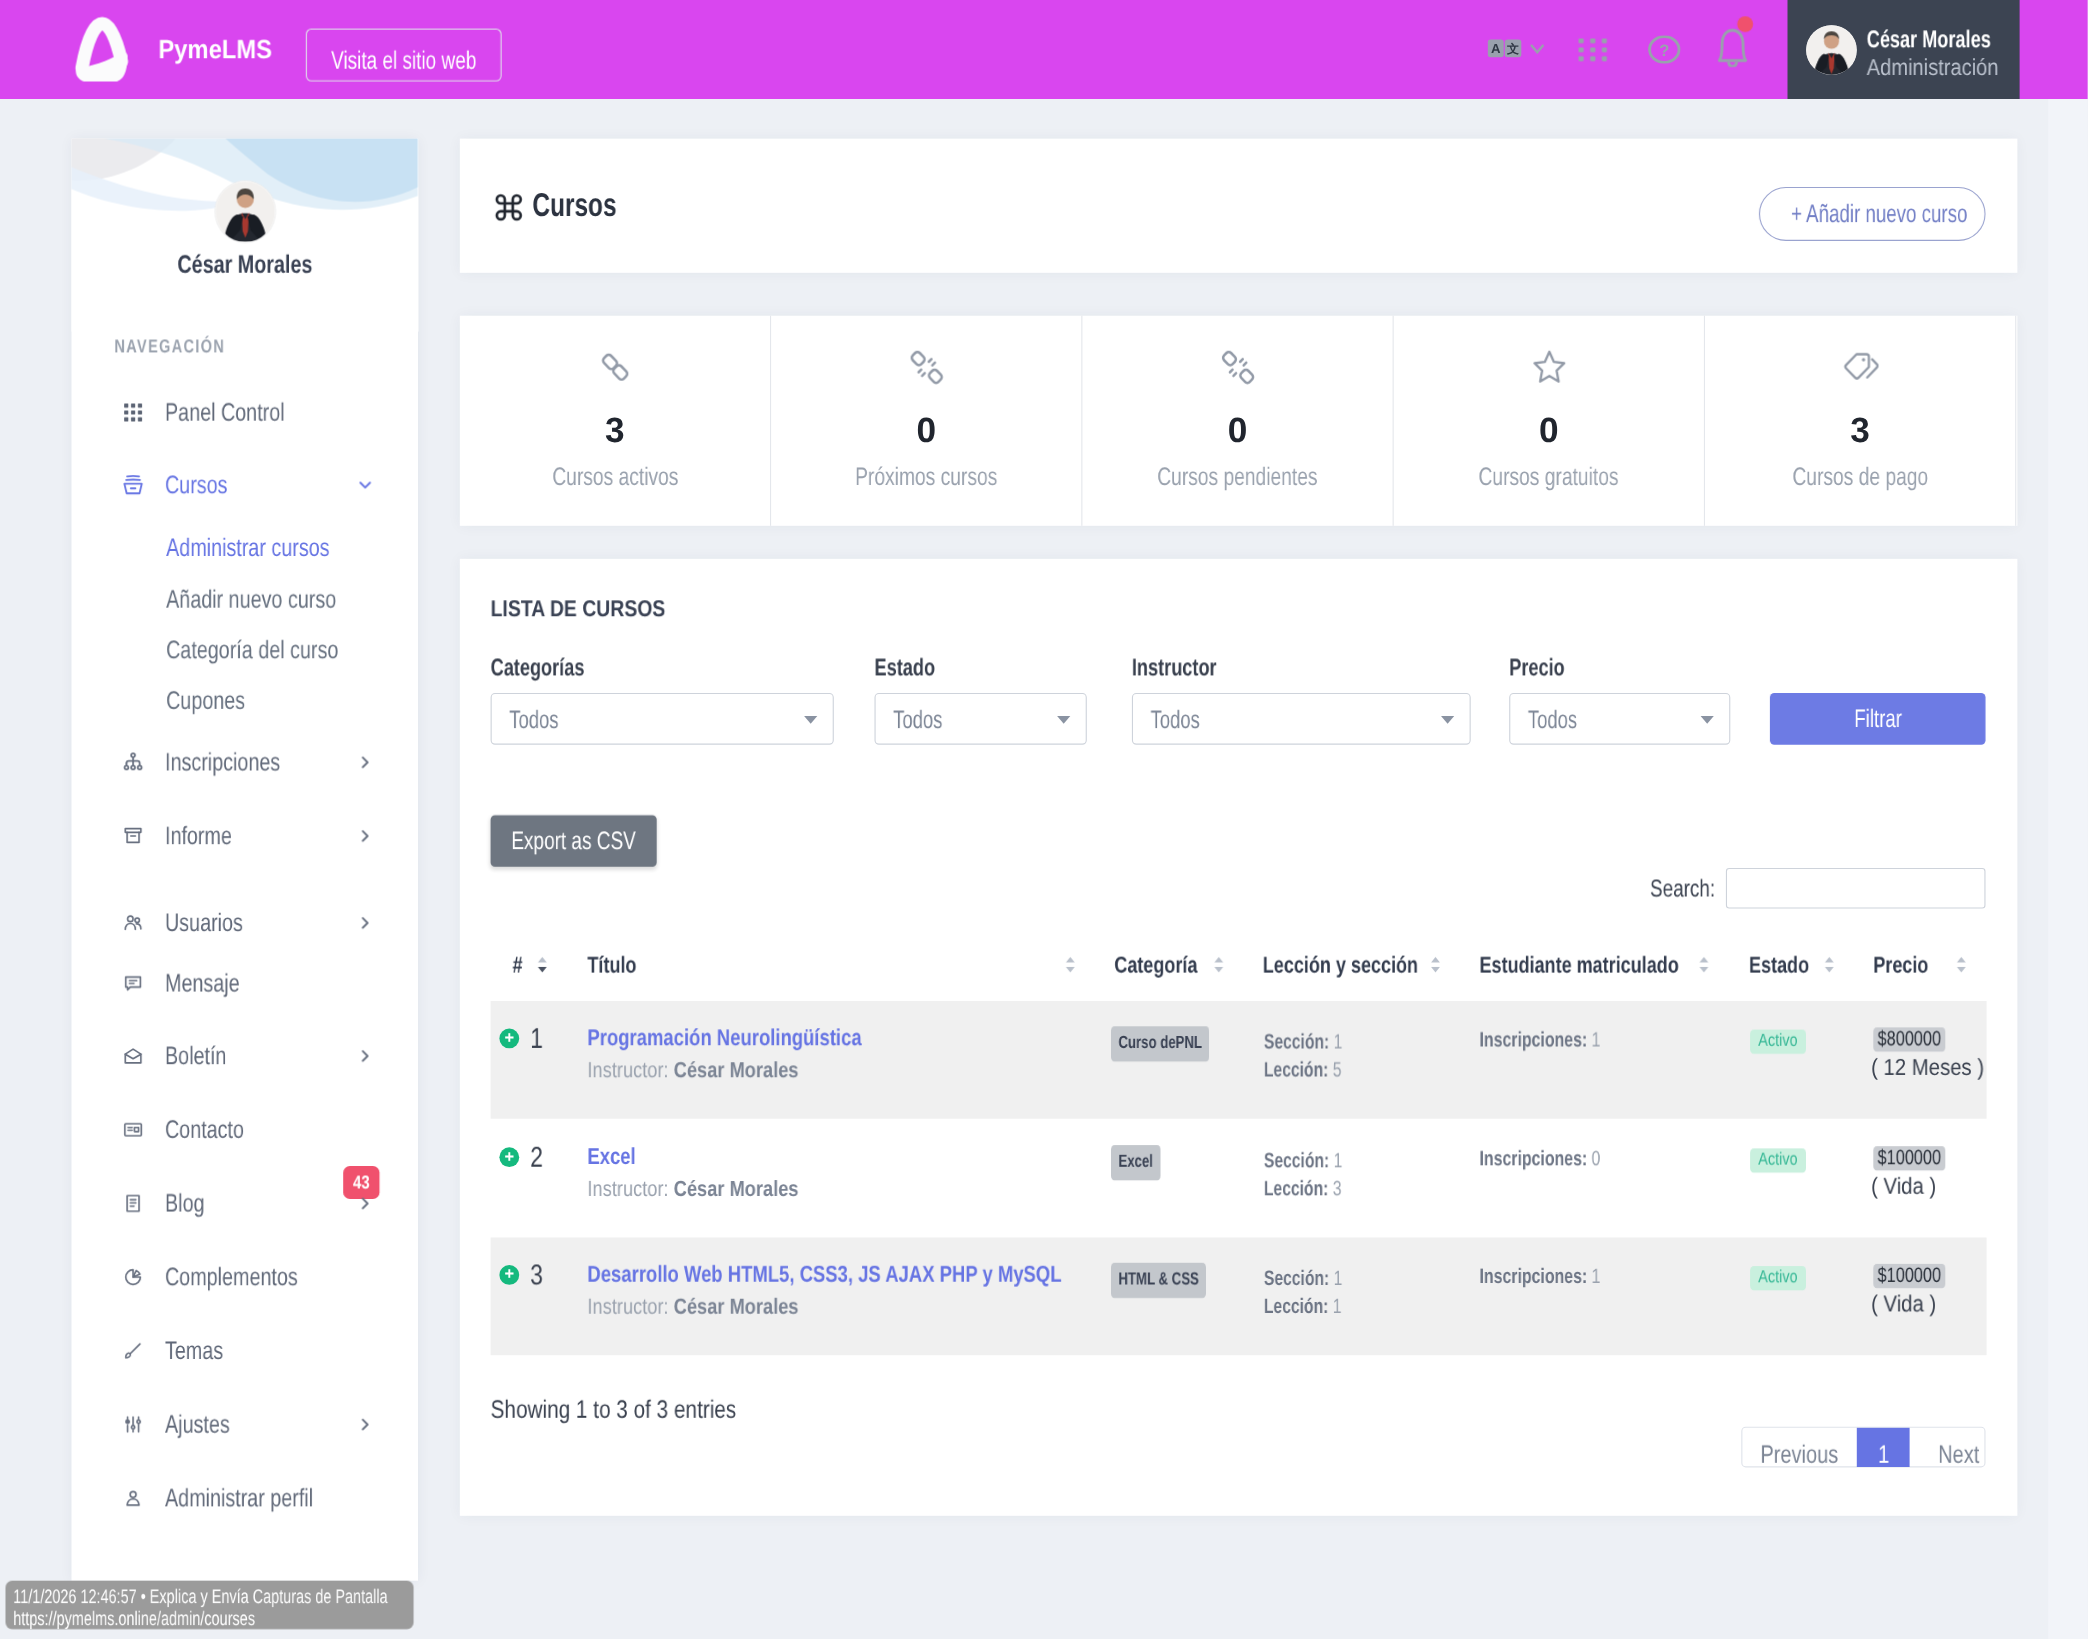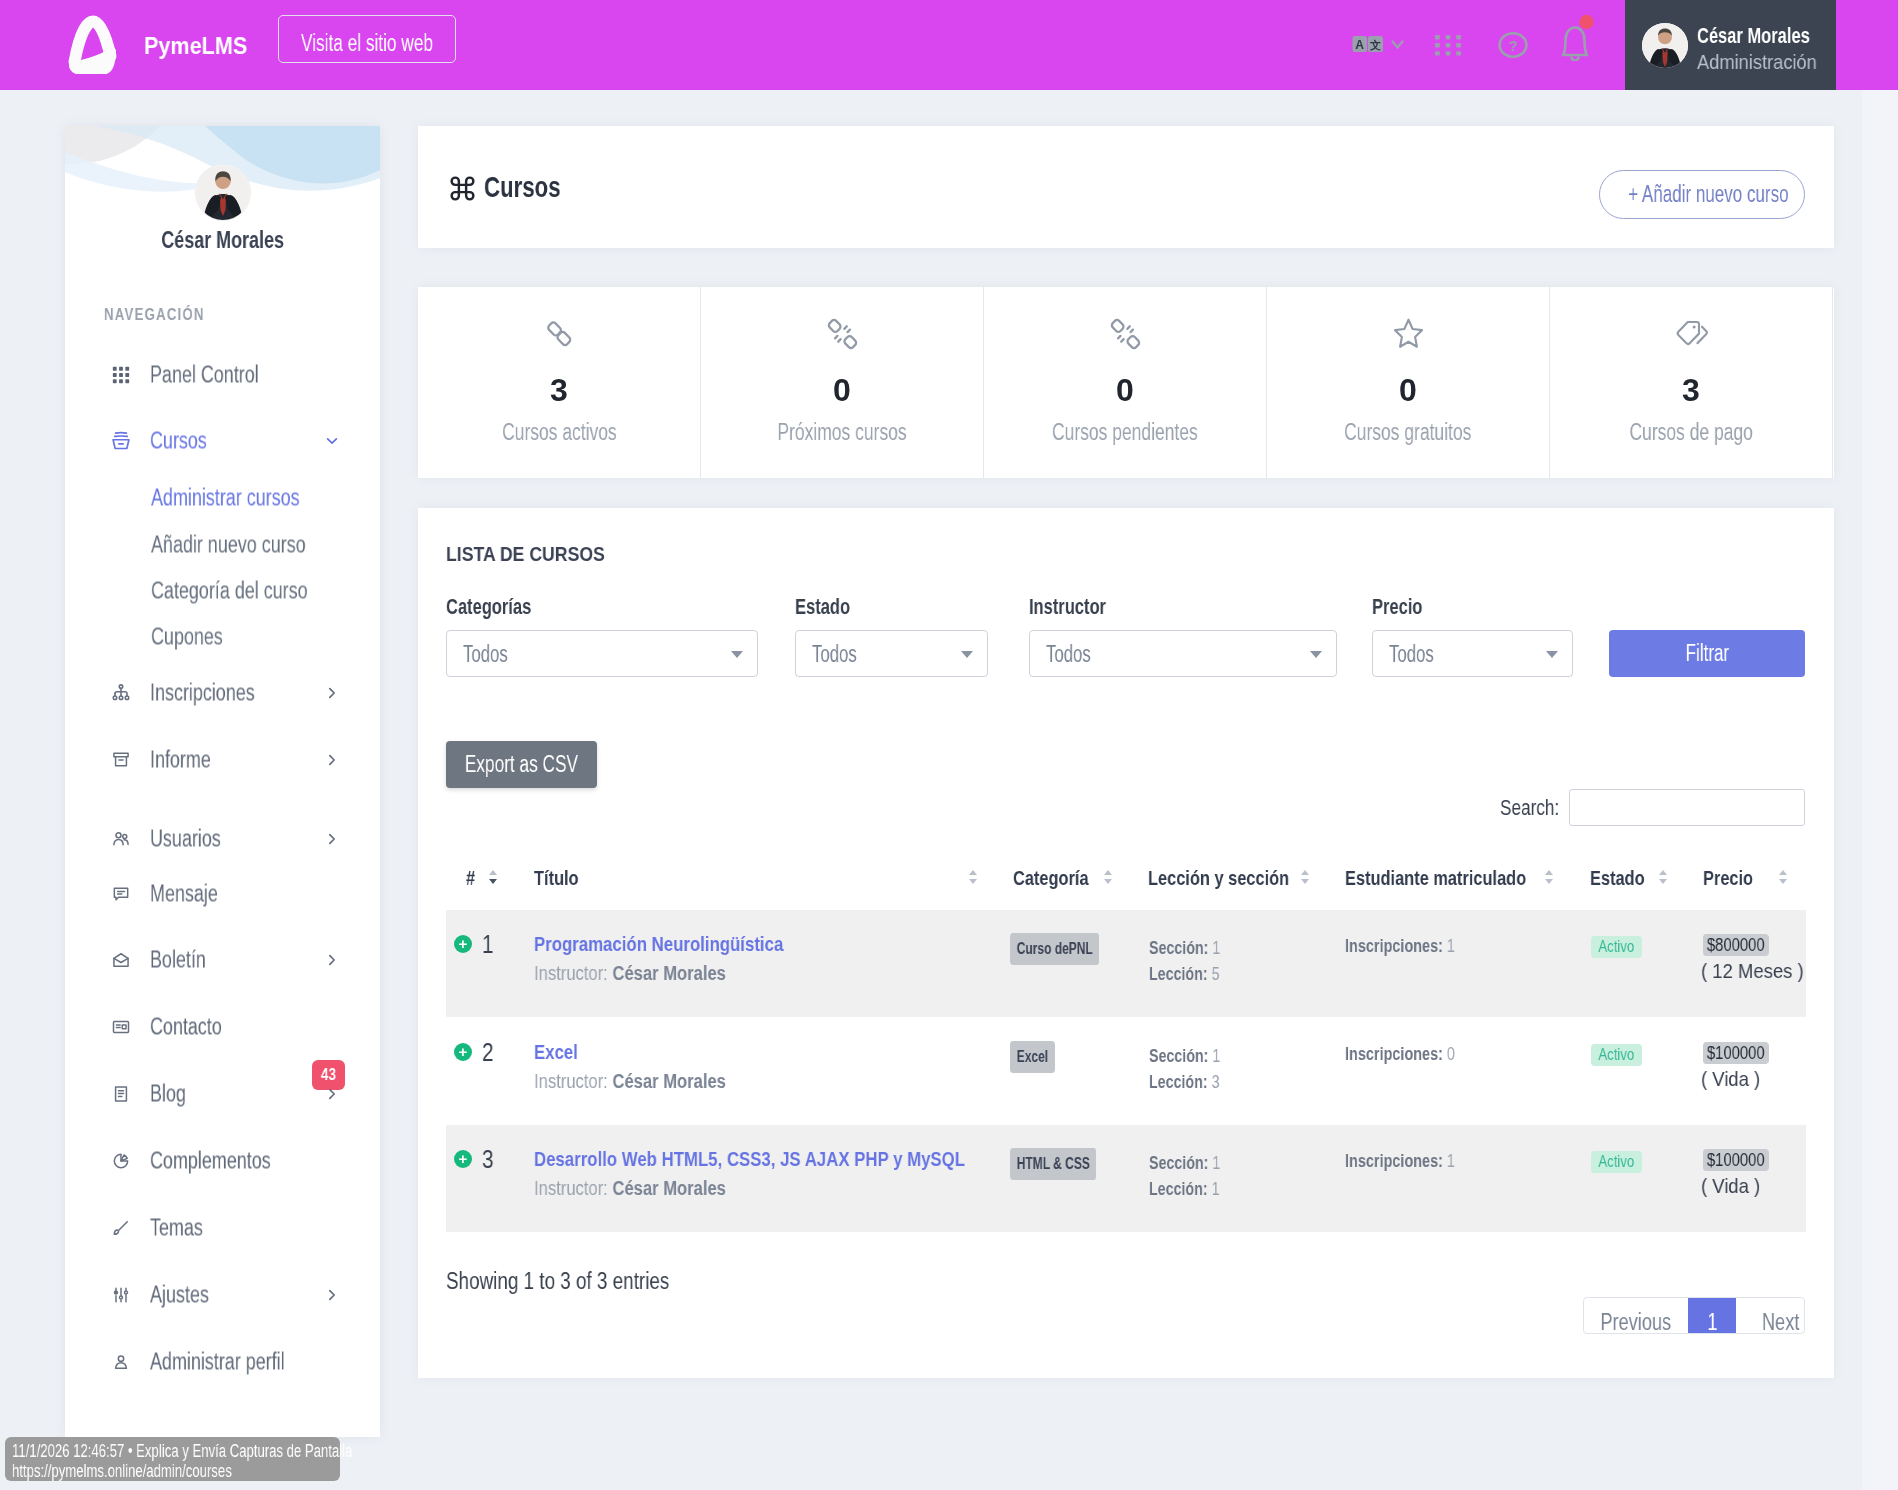--- a/index.html
+++ b/index.html
@@ -12,21 +12,21 @@
   background:#edf0f5;
   position:relative;
   color:#333c4e;
 }
 .tx, .brand, .ntext, .nav-sub, .navlabel, .hdr-title, .flabel, .ftxt, .thead, .rnum, .rtitle, .rinst, .rsec, .rins, .rdur, .showing, .lc-title, .searchlab, .uname, .urole, .shot div { will-change:transform; }
 .tx { display:inline-block; transform:scaleX(0.75); transform-origin:center; white-space:nowrap; }
 
 .navbar { position:absolute; left:0; top:0; width:1898px; height:90px; background:#d946ef; }
 .logo { position:absolute; left:66px; top:15px; width:53px; height:59px; }
 .brand { position:absolute; left:144px; top:32px; font-size:24px; font-weight:bold; color:#fff; transform:scaleX(0.9); transform-origin:0 0; }
-.visit-btn { position:absolute; left:278px; top:15px; width:178px; height:48px; border:1px solid #dfe2ea; border-radius:5px; color:#fff; font-size:23px; text-align:center; line-height:54px; }
+.visit-btn { position:absolute; left:278px; top:26px; width:178px; height:48px; border:1px solid #dfe2ea; border-radius:5px; color:#fff; font-size:23px; text-align:center; line-height:54px; }
 .userchip { position:absolute; left:1625px; top:0; width:211px; height:90px; background:#3c4452; }
 .userchip .avatar { position:absolute; left:17px; top:23px; width:46px; height:45px; border-radius:50%; background:#fff; overflow:hidden; }
 .userchip .uname { position:absolute; left:72px; top:23px; font-size:22px; font-weight:bold; color:#fff; white-space:nowrap; transform:scaleX(0.75); transform-origin:0 0; }
 .userchip .urole { position:absolute; left:72px; top:50px; font-size:21px; color:#b9c0cc; white-space:nowrap; transform:scaleX(0.87); transform-origin:0 0; }
 
 .sidebar { position:absolute; left:65px; top:126px; width:315px; height:1311px; background:#fff; box-shadow:0 0 12px rgba(40,50,80,.06); }
 .swave { position:absolute; left:0; top:0; width:315px; height:175px; }
 .savatar { position:absolute; left:195px; top:164px; width:56px; height:57px; border-radius:50%; background:#fdfdfd; border:1px solid #eee; overflow:hidden; }
 .sname { position:absolute; left:65px; top:227px; width:315px; text-align:center; font-size:23px; font-weight:bold; color:#3a4254; }
 .sname .tx { transform:scaleX(0.78); }
@@ -82,21 +82,21 @@
 .rprice { position:absolute; left:1257px; top:24px; background:#c9ccd1; color:#262c36; font-size:19px; line-height:18px; border-radius:4px; padding:2px 5px; transform:scaleX(0.78); transform-origin:0 0; }
 .rprice .tx { transform:none; }
 .rdur { position:absolute; left:1255px; top:49px; font-size:21px; color:#39404e; white-space:nowrap; transform:scaleX(0.88); transform-origin:0 0; }
 .showing { position:absolute; left:446px; top:1268px; font-size:23px; color:#39404e; transform:scaleX(0.82); transform-origin:0 0; }
 .pagin { position:absolute; left:1583px; top:1297px; height:37px; display:flex; border:1px solid #dfe3ea; border-radius:4px; overflow:hidden; background:#fff; }
 .pagin div { height:49px; line-height:49px; font-size:23px; }
 .pg-prev { width:104px; text-align:center; color:#7b8494; }
 .pg-one { width:48px; text-align:center; background:#6674e3; color:#fff; }
 .pg-next { width:68px; text-align:right; color:#7b8494; }
 
-.shot { position:absolute; left:5px; top:1437px; width:335px; height:44px; background:#9b9b9b; border-radius:6px; color:#fff; font-size:18px; padding:4px 7px; line-height:20px; white-space:nowrap; }
+.shot { position:absolute; left:5px; top:1437px; width:371px; height:44px; background:#9b9b9b; border-radius:6px; color:#fff; font-size:18px; padding:4px 7px; line-height:20px; white-space:nowrap; }
 .shot div { transform:scaleX(0.73); transform-origin:0 0; }
 </style>
 </head>
 <body>
 
 <div class="navbar">
   <svg class="logo" viewBox="0 0 53 59">
   <path d="M8.5 47 C 13 22 20 6.5 27 6.5 C 33.5 6.5 39.5 19 44.5 41" fill="none" stroke="#fbfbfc" stroke-width="12" stroke-linecap="round"></path>
   <path d="M3 49 C 10 46.5 17 44.5 24 42.5 C 32 40 38 37 43.5 33.5 C 46.5 31.5 50.2 33 50 36.5 C 49.8 43 49 51 45 56 C 38.5 62.5 24 62.5 13 60 C 6 58.3 2.5 54 3 49 Z" fill="#fbfbfc"></path>
 </svg>

